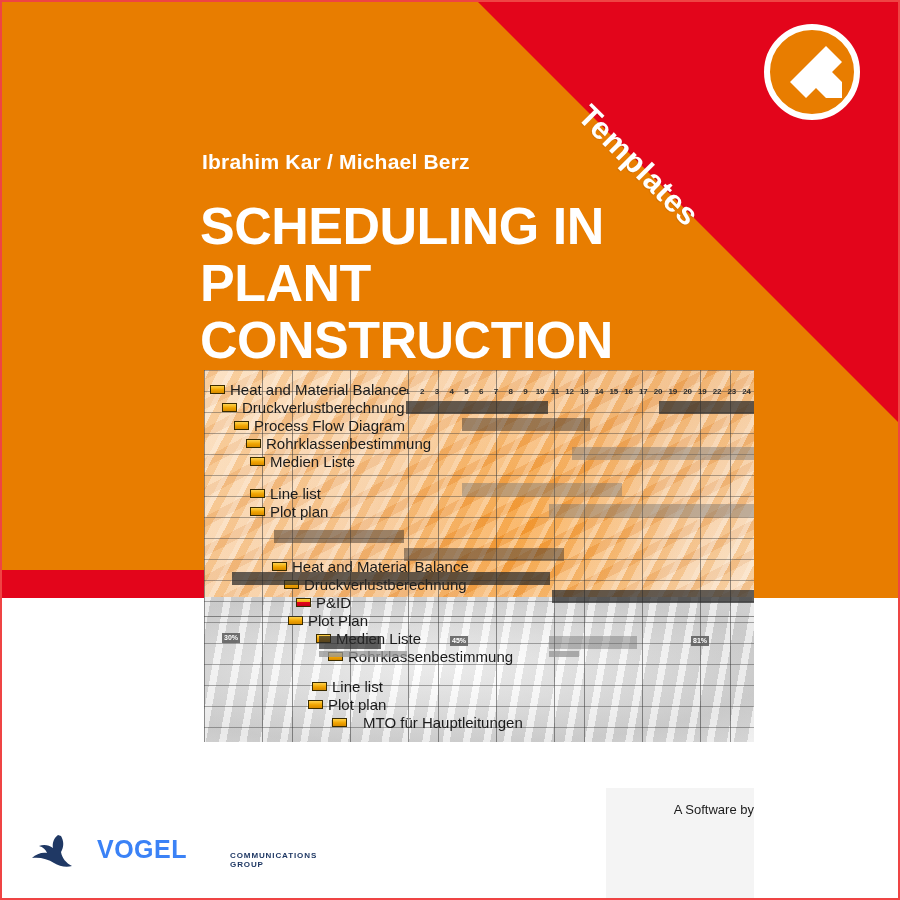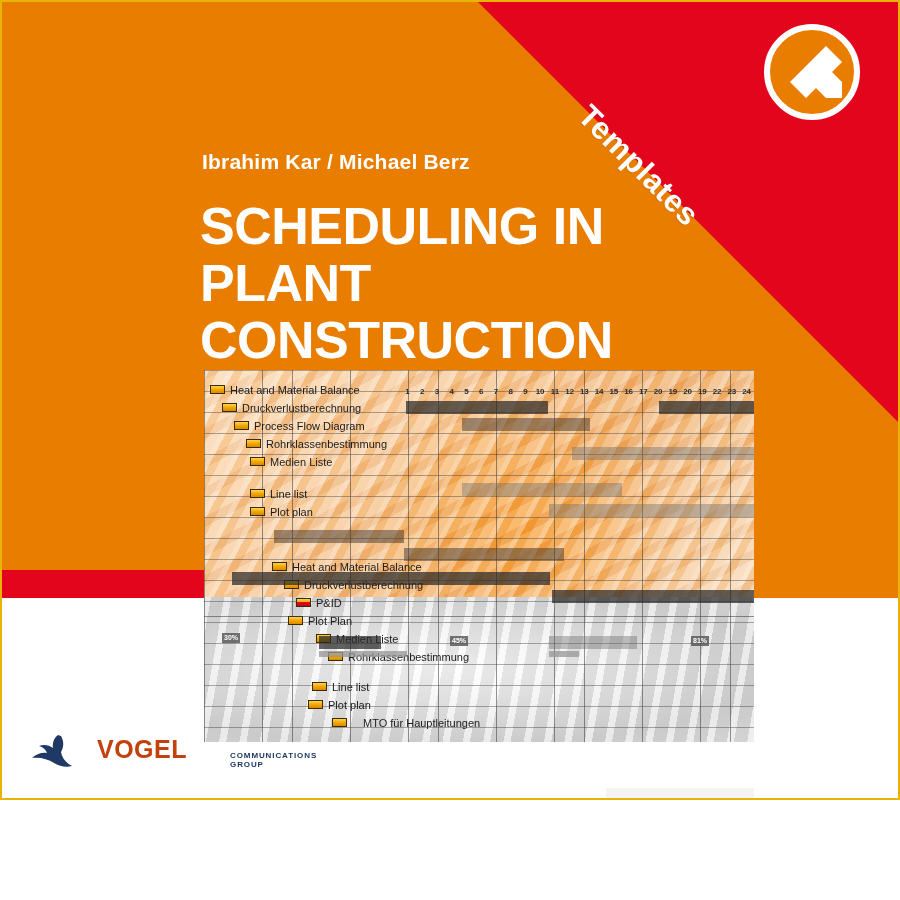--- a/index.html
+++ b/index.html
@@ -5,23 +5,23 @@
   * { box-sizing: border-box; margin: 0; padding: 0; }
   html, body {
     width: 900px; height: 900px;
     font-family: "Liberation Sans", sans-serif;
     background: #ffffff;
     overflow: hidden;
   }
 
   #cover {
     position: relative;
-    width: 900px; height: 800px;
+    width: 900px; height: 900px;
     background: #ffffff;
-    border: 2px solid #eab308;
+    border: 2px solid #ef4444;
     overflow: hidden;
   }
 
   
   .orange-field {
     position: absolute;
     left: 0; top: 0;
     width: 900px; height: 596px;
     background: #E87D00;
   }
@@ -169,21 +169,21 @@
     height: 13px;
     white-space: nowrap;
   }
   .gantt .task .chip {
     width: 15px; height: 9px;
     background: linear-gradient(180deg, #ffd24d 0%, #f0a400 55%, #d88b00 100%);
     border: 1px solid #3a2c00;
     flex: 0 0 auto;
   }
   .gantt .task .lbl {
-    font-size: 11px;
+    font-size: 15px;
     color: #1b1b1b;
     line-height: 10px;
   }
   .gantt .task.milestone .chip {
     background: linear-gradient(180deg, #ffd24d 0%, #f0a400 48%, #e3051b 49%, #c60016 100%);
   }
 
   .gantt .bar {
     position: absolute;
     height: 13px;
@@ -220,21 +220,21 @@
   }
   .vogel .bird { flex: 0 0 auto; display: block; }
   .vogel .wordmark {
     display: flex;
     align-items: baseline;
     gap: 7px;
   }
   .vogel .vg-name {
     font-size: 25px;
     font-weight: bold;
-    color: #c2410c;
+    color: #3b82f6;
     letter-spacing: 0.5px;
   }
   .vogel .vg-sub {
     display: flex;
     flex-direction: column;
     line-height: 1.05;
     margin-left: 36px;
   }
   .vogel .vg-sub span {
     font-size: 8px;

